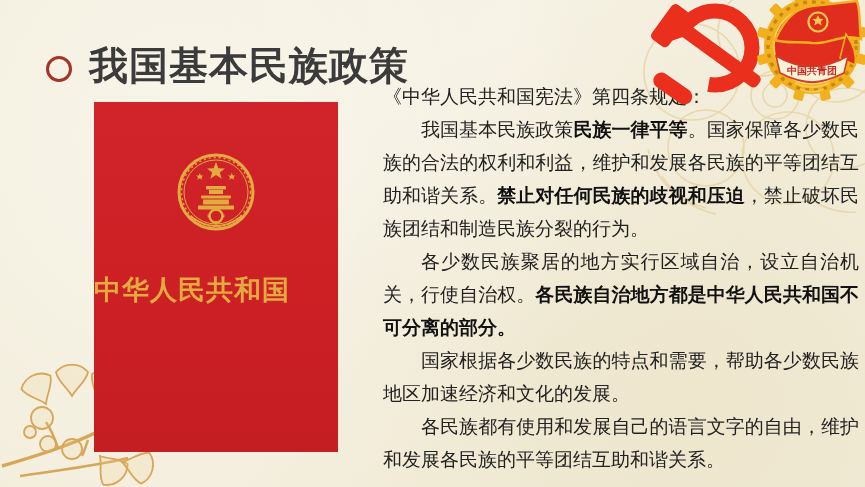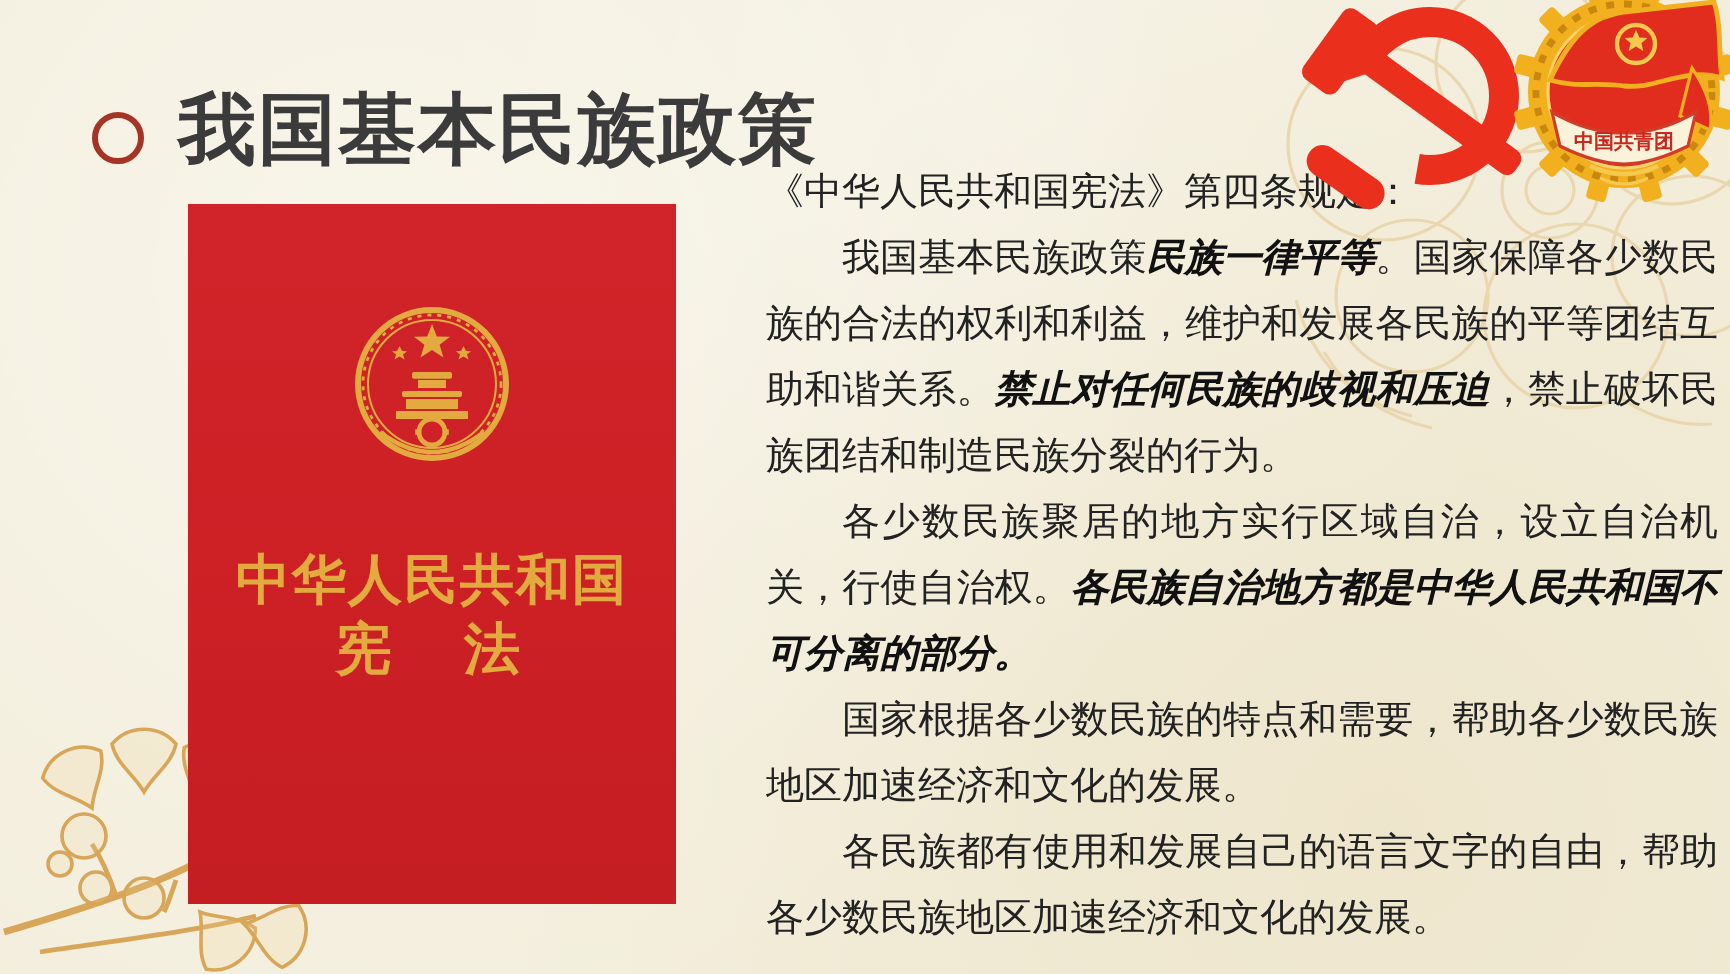--- a/index.html
+++ b/index.html
@@ -33,39 +33,39 @@
     letter-spacing:1px;white-space:nowrap;
   }
 
   
   .book{
     position:absolute;left:94px;top:102px;width:244px;height:350px;z-index:2;
     background:linear-gradient(180deg,#d0242a 0%,#cc2025 55%,#c41d22 100%);
   }
   .book-emblem{position:absolute;left:50%;top:48px;transform:translateX(-50%);}
   .book-line1{
-    position:absolute;left:0;right:0;top:170px;text-align:center;
+    position:absolute;left:0;right:0;top:170px;
     font-family:Liberation Serif, serif;
     font-size:27px;font-weight:700;color:#e2aa3f;letter-spacing:1px;
   }
   .book-line2{
     position:absolute;left:0;right:0;top:204px;text-align:center;
     font-family:"Liberation Serif","DejaVu Serif",serif;
     font-size:28px;font-weight:700;color:#e2aa3f;letter-spacing:4px;
   }
 
   
   .body-text{
     position:absolute;left:383px;top:80px;width:476px;z-index:3;
     font-size:19px;line-height:33px;color:#222222;
     text-align:justify;
   }
   .body-text p{margin:0;}
   .body-text p.indent{text-indent:2em;}
-  .body-text b{font-weight:700;color:#111;font-style:italic;}
+  .body-text b{font-weight:700;color:#111;}
 </style>
 </head>
 <body>
 
 <div class="slide">
 
   <svg class="deco under" viewBox="0 0 865 487">
 
     <g stroke="#e9d5ab" stroke-width="1.6" fill="none" opacity="0.9">
       <circle cx="692" cy="72" r="48"></circle>
@@ -130,29 +130,28 @@
         <circle cx="40" cy="66" r="6.5" fill="none" stroke-width="2.4"></circle>
         <rect x="38.6" y="57.5" width="2.8" height="3" stroke="none"></rect>
         <rect x="38.6" y="71.5" width="2.8" height="3" stroke="none"></rect>
         <rect x="31.6" y="64.6" width="3" height="2.8" stroke="none"></rect>
         <rect x="45.4" y="64.6" width="3" height="2.8" stroke="none"></rect>
 
         <path d="M14,66 Q27,76 40,76 Q53,76 66,66" fill="none" stroke-width="2.2"></path>
       </g>
     </svg>
     <div class="book-line1">中华人民共和国</div>
-    <div class="book-line2">宪　法</div>
   </div>
 
   <div class="body-text">
       <p class=""><span>《中华人民共和国宪法》第四条规定：</span></p>
       <p class="indent"><span>我国基本民族政策</span><b>民族一律平等</b><span>。国家保障各少数民族的合法的权利和利益，维护和发展各民族的平等团结互助和谐关系。</span><b>禁止对任何民族的歧视和压迫</b><span>，禁止破坏民族团结和制造民族分裂的行为。</span></p>
       <p class="indent"><span>各少数民族聚居的地方实行区域自治，设立自治机关，行使自治权。</span><b>各民族自治地方都是中华人民共和国不可分离的部分。</b></p>
       <p class="indent"><span>国家根据各少数民族的特点和需要，帮助各少数民族地区加速经济和文化的发展。</span></p>
-      <p class="indent"><span>各民族都有使用和发展自己的语言文字的自由，帮助各少数民族地区加速经济和文化的发展。</span></p>
+      <p class="indent"><span>各民族都有使用和发展自己的语言文字的自由，维护和发展各民族的平等团结互助和谐关系。</span></p>
     </div>
 
   <svg class="deco over" viewBox="0 0 865 487">
 
     <g fill="#ea2f1c">
       <circle cx="715" cy="48" r="37" fill="none" stroke="#ea2f1c" stroke-width="15" pathLength="360" stroke-dasharray="260 100" stroke-dashoffset="-200"></circle>
       <path d="M678,14 L698,32 L668,42 Z"></path>
       <rect x="651" y="80" width="44" height="16" rx="8" transform="rotate(35 672 88)"></rect>
       <rect x="668" y="11" width="112" height="14" rx="5" transform="rotate(36 668 18)"></rect>
       <rect x="660" y="4" width="21" height="43" rx="5" transform="rotate(36 670 25)"></rect>

